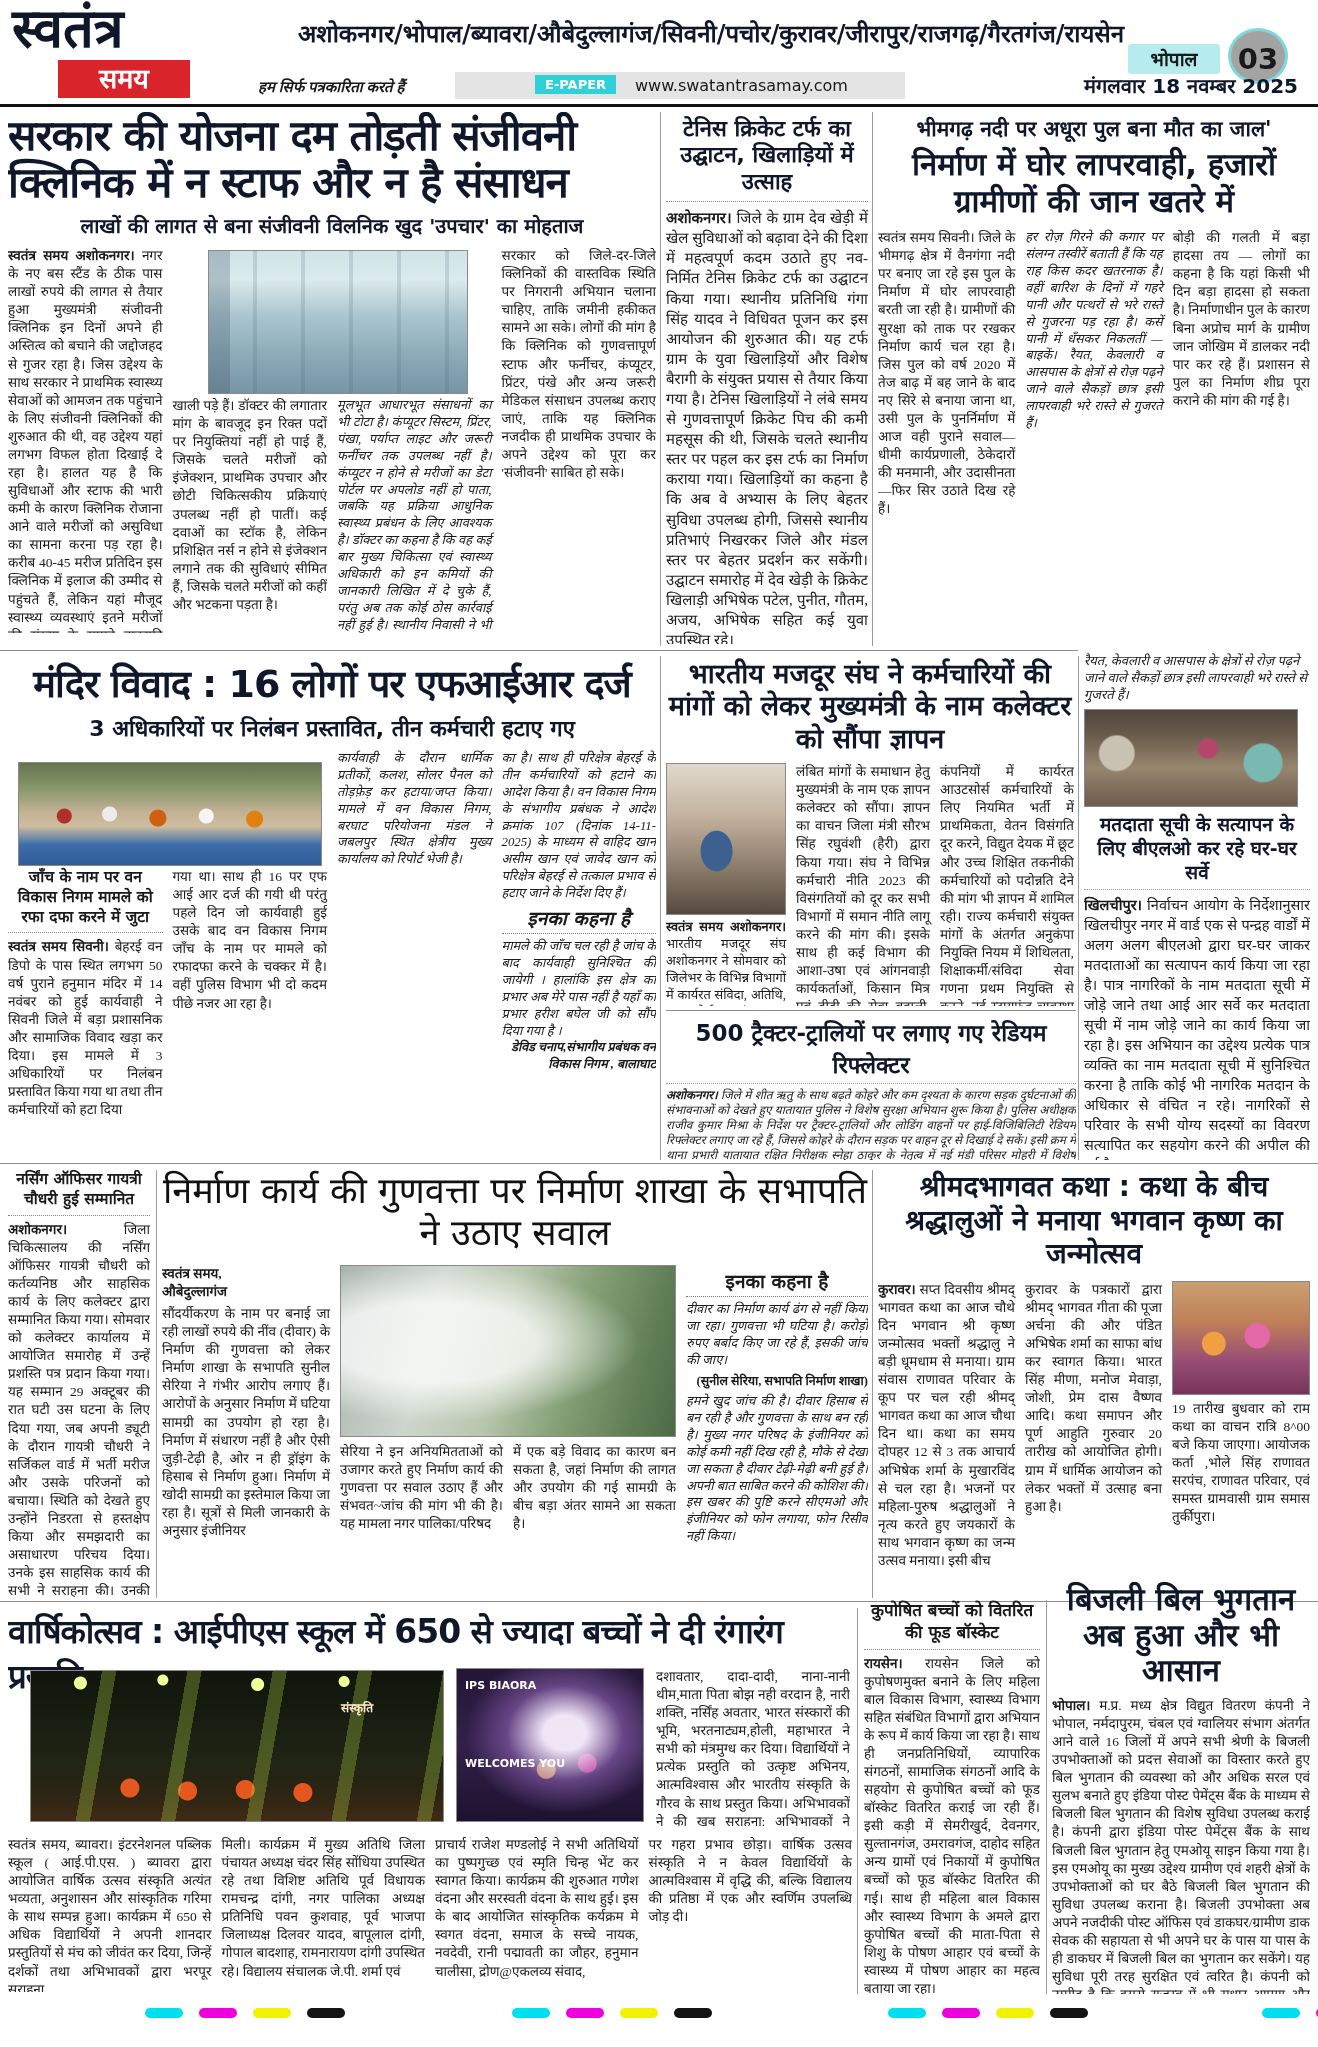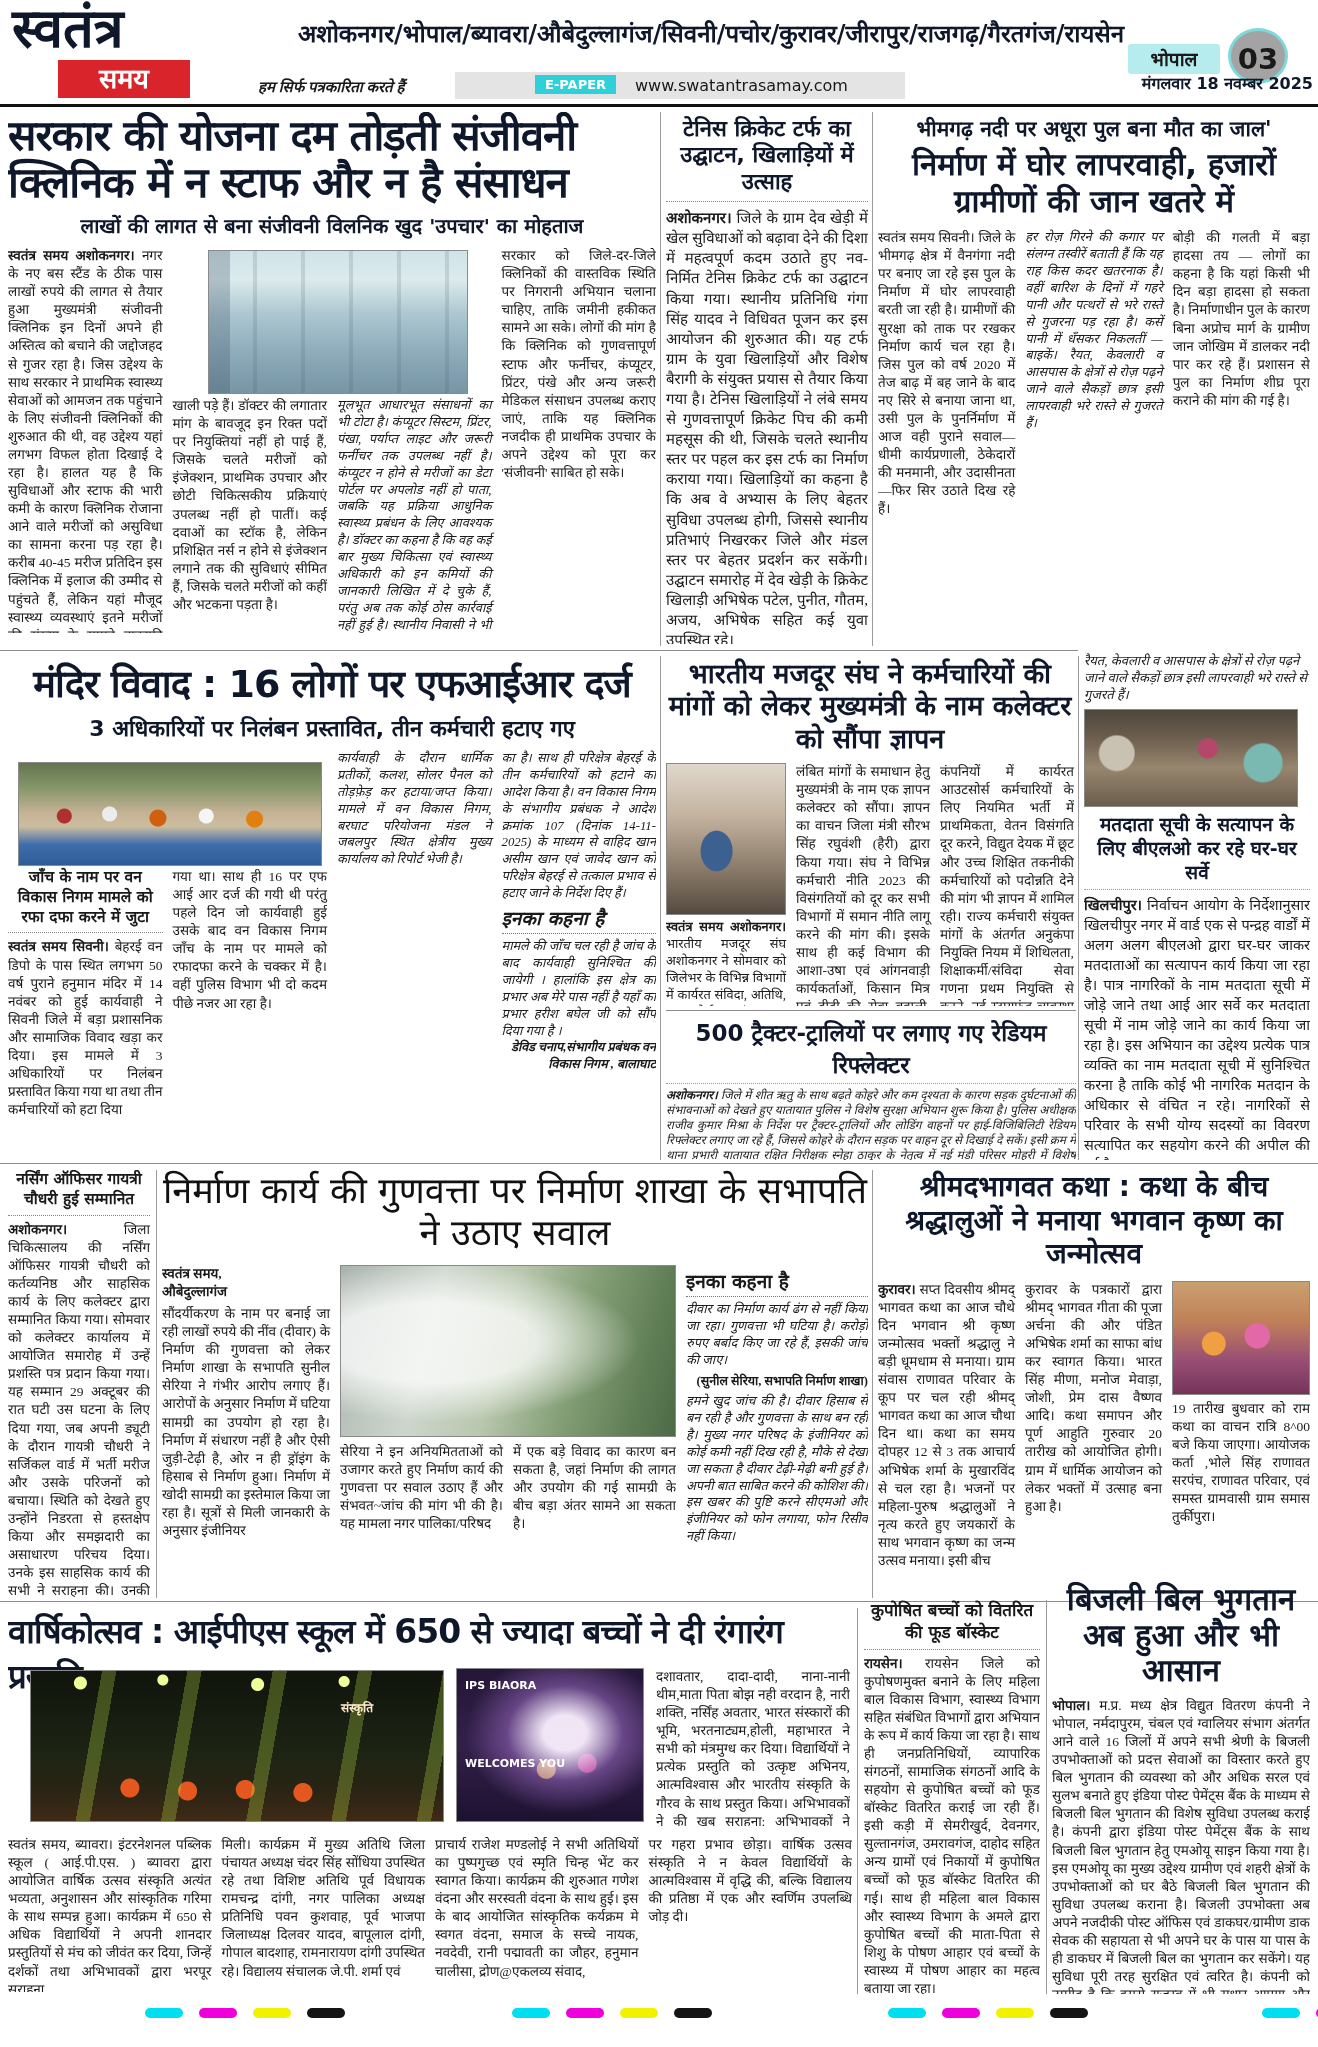--- a/index.html
+++ b/index.html
@@ -11,21 +11,21 @@
   .body-txt{font-size:13.5px;line-height:1.34;}
   .body-sm{font-size:12.8px;line-height:1.32;}
   .ital{font-style:italic;}
   .vrule{position:absolute;width:1px;background:#9a9a9a;}
   .hrule{position:absolute;height:1px;background:#8c8c8c;}
   .ph{position:absolute;border:1px solid #8a8a8a;}
   .cols{display:flex;gap:10px;}
   .cols>div{flex:1;}
   .shead{font-family:"DejaVu Sans",sans-serif;font-weight:800;font-size:15.5px;text-align:center;
          line-height:1.28;border-bottom:1px dotted #888;padding-bottom:5px;margin-bottom:5px;}
-  .qhead{font-family:"DejaVu Sans",sans-serif;font-weight:800;font-size:19px;text-align:left;
+  .qhead{font-family:"DejaVu Sans",sans-serif;font-weight:800;font-size:19px;text-align:center;
          border-bottom:1px dotted #777;padding-bottom:2px;margin:4px 0 4px 0;}
   .qattr{font-weight:bold;text-align:right;font-size:12.5px;}
   .byline{font-weight:bold;}
   .ph-clinic{background:linear-gradient(90deg,rgba(60,80,100,.28) 0 8%,transparent 8%),
     repeating-linear-gradient(90deg,transparent 0 44px,rgba(70,95,115,.18) 44px 48px),
     linear-gradient(180deg,#cfe3e8 0%,#dcebec 20%,#abc6d0 45%,#8fadbb 70%,#7695a5 100%);}
   .ph-crowd{background:
     radial-gradient(circle at 15% 52%,#b03030 0 7px,transparent 8px),
     radial-gradient(circle at 30% 50%,#ececec 0 7px,transparent 8px),
     radial-gradient(circle at 46% 54%,#d06010 0 8px,transparent 9px),
@@ -79,21 +79,21 @@
                 font-family:'DejaVu Sans',sans-serif;font-weight:800;font-size:19px;border-radius:3px;">भोपाल</div>
     <div class="abs" style="left:1228px;top:28px;width:60px;height:56px;border:3px solid #7fd8dc;border-radius:50%;
                 background:#a3a3a3;text-align:center;line-height:56px;font-family:'DejaVu Sans',sans-serif;
                 font-weight:900;font-size:29px;">03</div>
     <div class="abs ital" style="left:258px;top:76px;font-weight:bold;font-size:15px;">हम सिर्फ पत्रकारिता करते हैं</div>
     <div class="abs" style="left:455px;top:72px;width:450px;height:27px;background:#e4e4e4;">
       <span class="abs" style="left:80px;top:3px;background:#2fd0d8;color:#fff;font-family:'DejaVu Sans',sans-serif;
                    font-weight:bold;font-size:13px;padding:2px 10px;">E-PAPER</span>
       <span class="abs" style="left:180px;top:0;line-height:27px;font-family:'DejaVu Sans',sans-serif;font-size:16px;">www.swatantrasamay.com</span>
     </div>
-    <div class="abs hd" style="right:5px;top:72px;font-size:16px;">मंगलवार 18 नवम्बर 2025</div>
+    <div class="abs hd" style="right:20px;top:72px;font-size:20px;">मंगलवार 18 नवम्बर 2025</div>
   </div>
   <div class="hrule" style="left:0;top:104px;width:1318px;height:3px;background:#111;"></div>
 
   <div class="abs" style="left:8px;top:112px;width:648px;height:534px;overflow:hidden;">
     <div class="hd" style="font-size:42px;line-height:1.12;letter-spacing:-1px;">सरकार की योजना दम तोड़ती संजीवनी क्लिनिक में न स्टाफ और न है संसाधन</div>
     <div class="hd" style="font-size:20px;text-align:center;margin-top:6px;font-weight:800;">लाखों की लागत से बना संजीवनी विलनिक खुद 'उपचार' का मोहताज</div>
     <div class="cols" style="margin-top:8px;height:386px;overflow:hidden;">
       <div class="body-txt jc">
         <span class="byline">स्वतंत्र समय अशोकनगर।</span>
         <span>नगर के नए बस स्टैंड के ठीक पास लाखों रुपये की लागत से तैयार हुआ मुख्यमंत्री संजीवनी क्लिनिक इन दिनों अपने ही अस्तित्व को बचाने की जद्दोजहद से गुजर रहा है। जिस उद्देश्य के साथ सरकार ने प्राथमिक स्वास्थ्य सेवाओं को आमजन तक पहुंचाने के लिए संजीवनी क्लिनिकों की शुरुआत की थी, वह उद्देश्य यहां लगभग विफल होता दिखाई दे रहा है। हालत यह है कि सुविधाओं और स्टाफ की भारी कमी के कारण क्लिनिक रोजाना आने वाले मरीजों को असुविधा का सामना करना पड़ रहा है। करीब 40-45 मरीज प्रतिदिन इस क्लिनिक में इलाज की उम्मीद से पहुंचते हैं, लेकिन यहां मौजूद स्वास्थ्य व्यवस्थाएं इतने मरीजों की संख्या के सामने नाकाफी साबित हो रही हैं। क्लिनिक में फिलहाल मात्र एक डॉक्टर डॉ. हर्षिका फकड़ तैनात हैं। जबकि नर्सिंग स्टाफ और फार्मासिस्ट जैसे अत्यंत आवश्यक पद अब</span>

